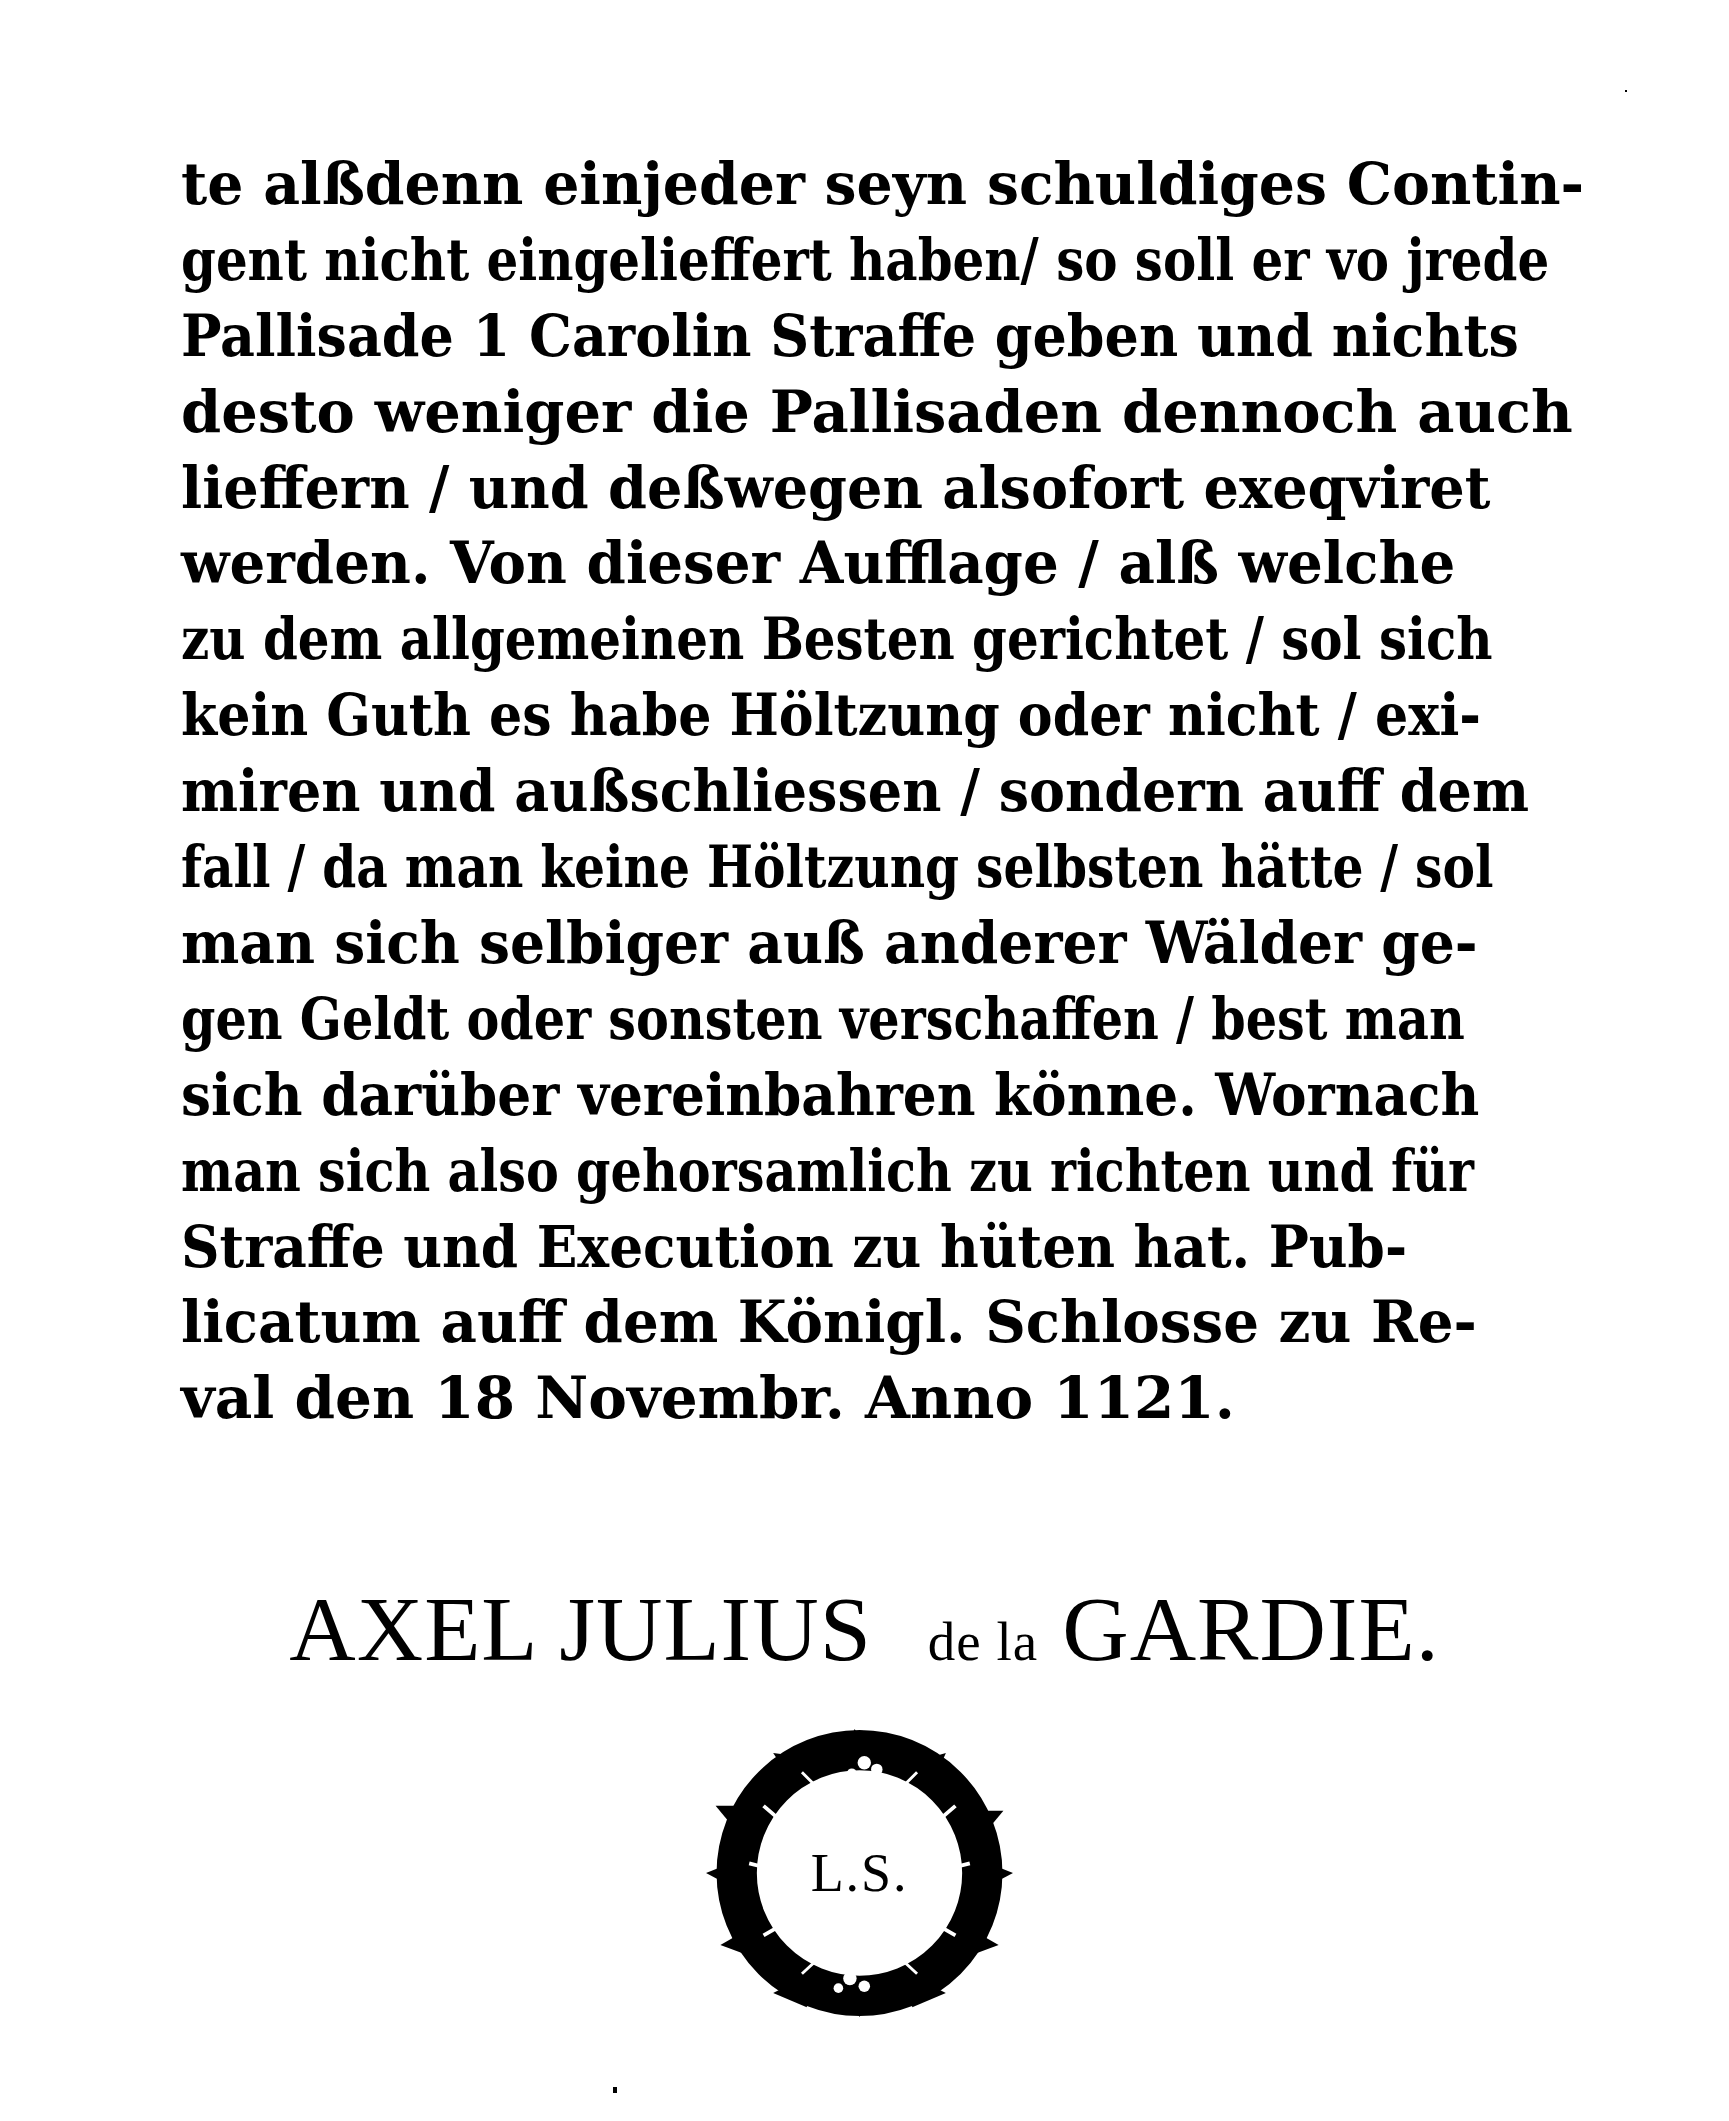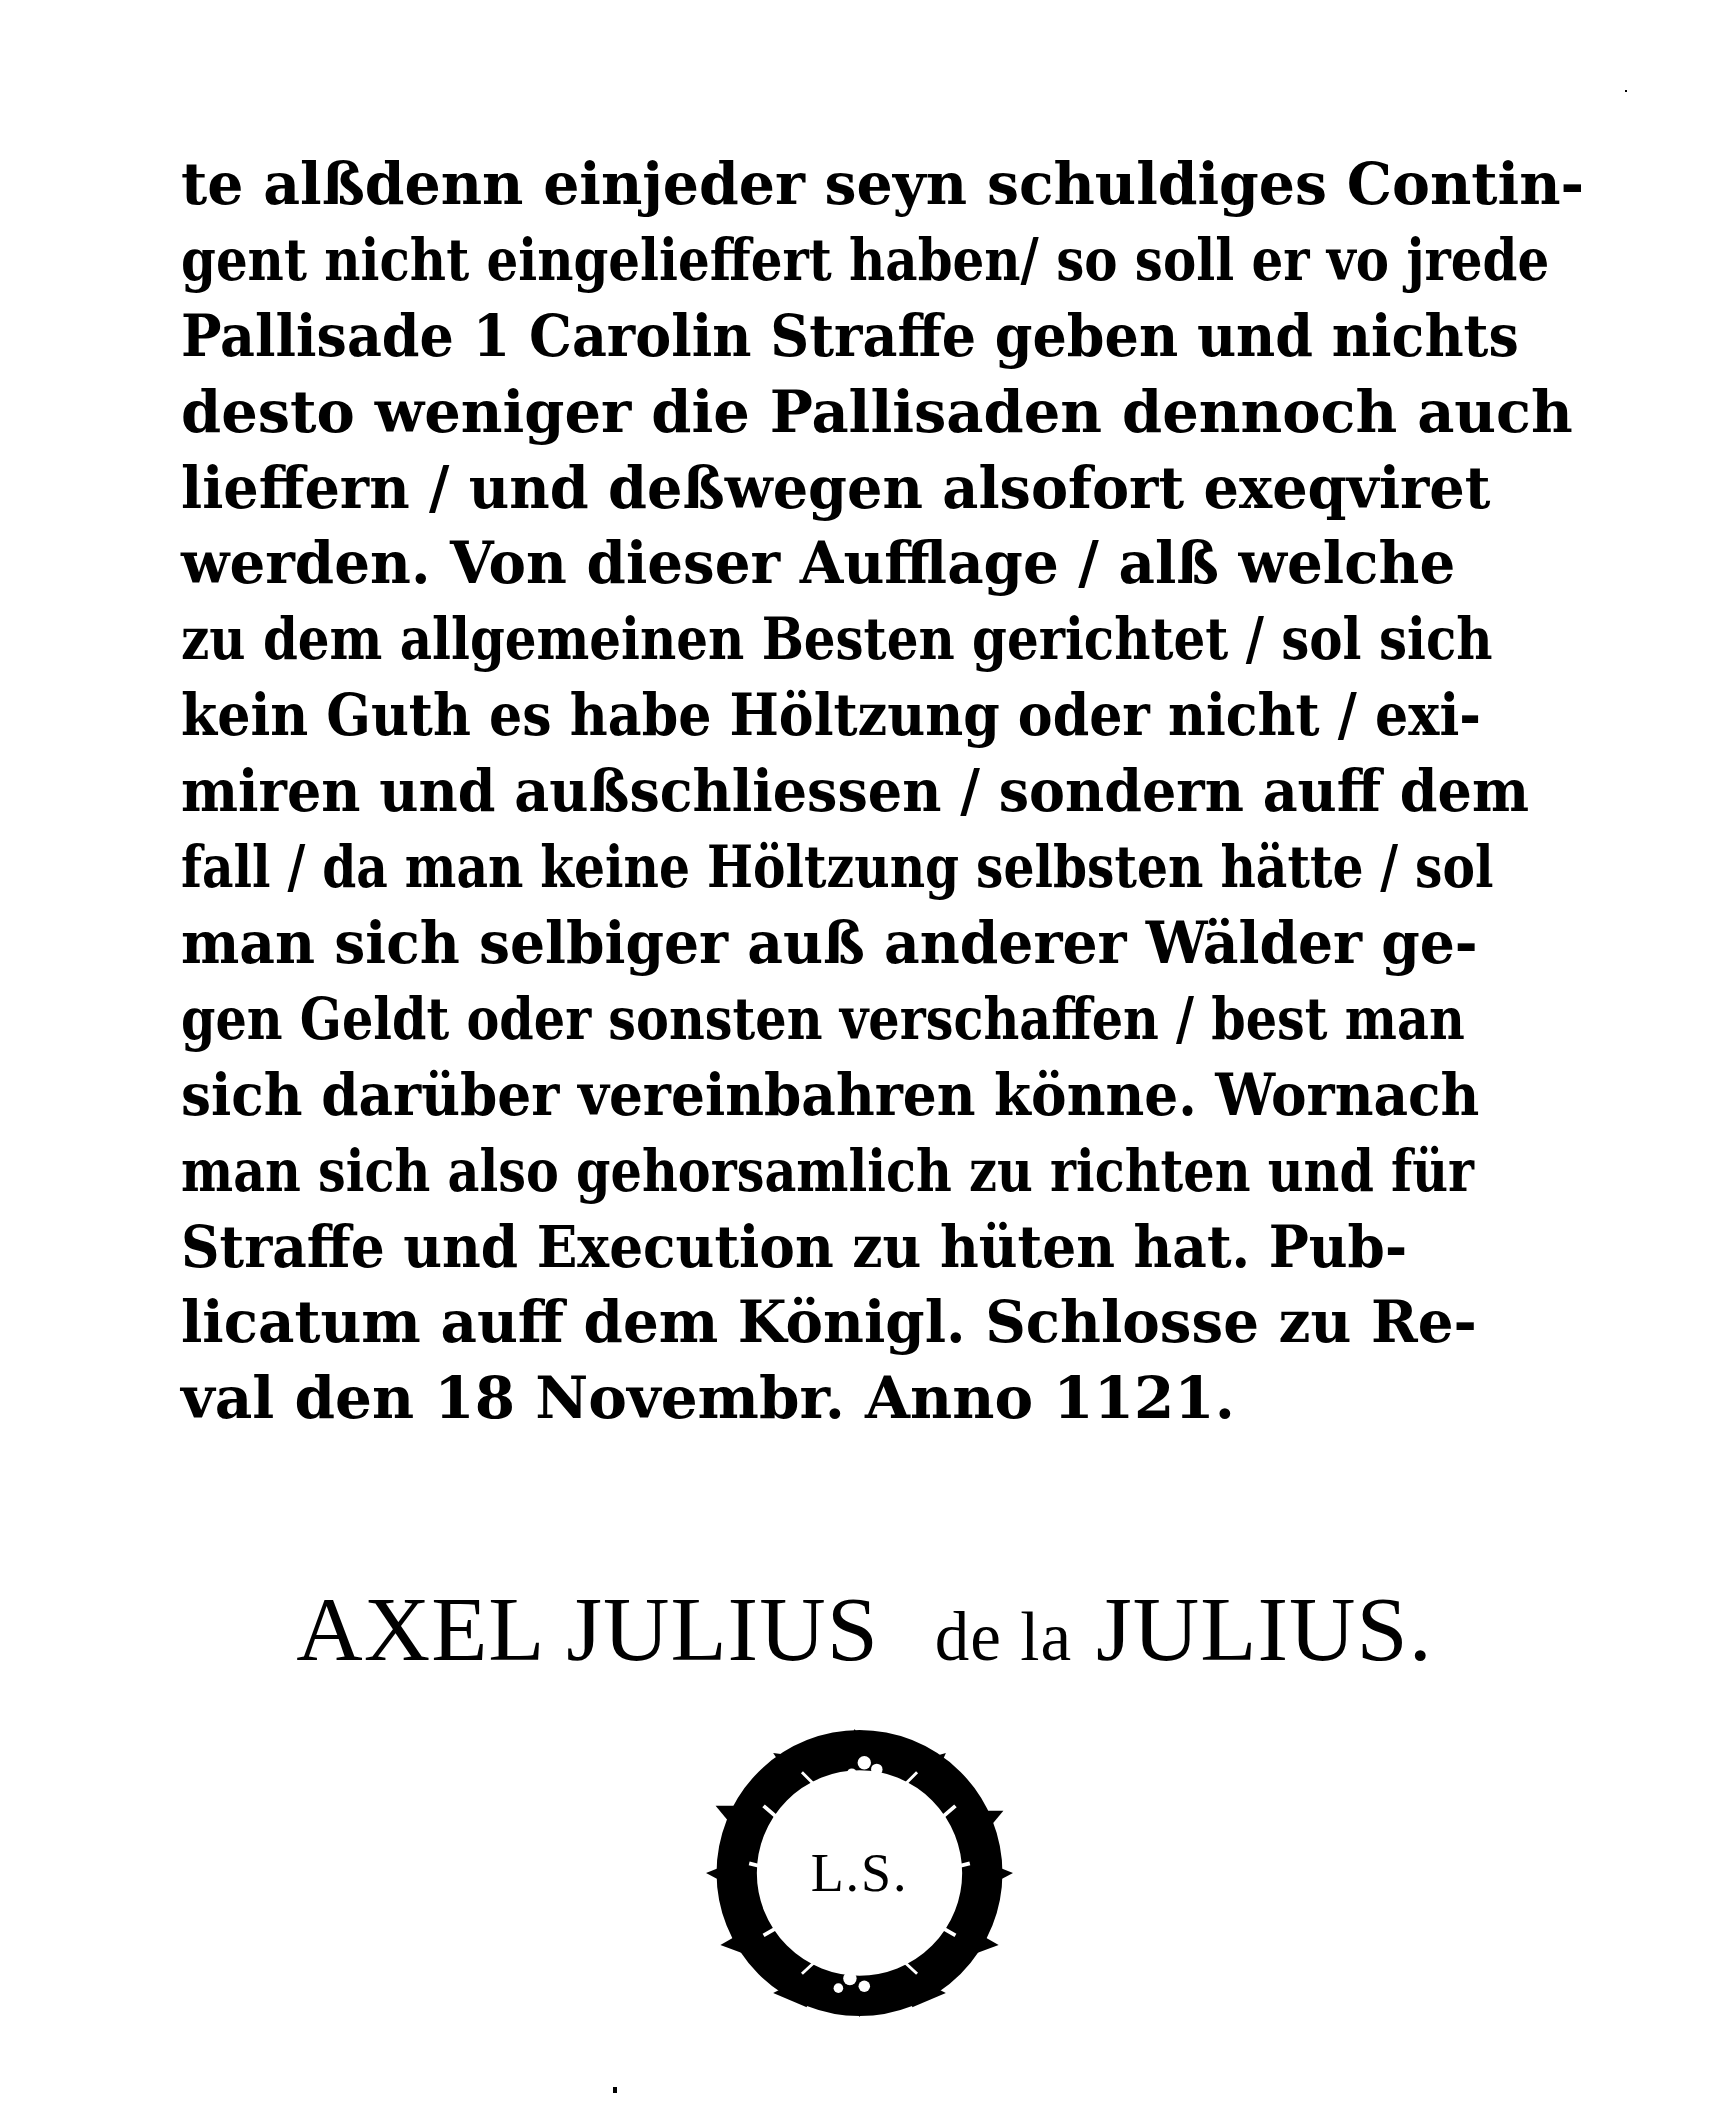--- a/index.html
+++ b/index.html
@@ -10,21 +10,21 @@
   }
   .page { position: absolute; left: 0; top: 0; width: 1729px; height: 2121px; background: #ffffff; }
   .textblock {
     position: absolute; left: 181px; top: 146px; width: 1307px;
   }
   .signature {
     position: absolute; left: 0; width: 1729px; top: 1576px; text-align: center;
     font-family: "Liberation Serif", serif;
     font-size: 92px; letter-spacing: 1px;
   }
-  .signature .small { font-size: 69px; margin-left: 32px; }
+  .signature .small { font-size: 55px; margin-left: 32px; }
   .seal {
     position: absolute; left: 706px; top: 1729px; width: 307px; height: 288px;
   }
   .seal-label {
     position: absolute; left: 0; top: 0; width: 307px; height: 288px;
     display: flex; align-items: center; justify-content: center;
     font-family: "Liberation Serif", serif; font-size: 54px; letter-spacing: 1.9px;
   }
   .speck { position: absolute; background: #000; }
   .lines-wrap { position: relative; }
@@ -62,21 +62,21 @@
       <div class="ln" style="top:987px"><span class="txt" style="transform:scaleX(0.85)">man sich also gehorsamlich zu richten und für</span></div>
       <div class="ln" style="top:1063px"><span class="txt" style="transform:scaleX(0.92)">Straffe und Execution zu hüten hat.  Pub-</span></div>
       <div class="ln" style="top:1138px"><span class="txt" style="transform:scaleX(0.97)">licatum auff dem Königl. Schlosse zu Re-</span></div>
       <div class="ln" style="top:1214px"><span class="txt" style="transform:scaleX(1.0)">val den 18 Novembr. Anno 1121.</span></div>
     </div>
   </div>
 
   <div class="signature">
     <span>AXEL JULIUS</span>
     <span class="small">de la</span>
-    <span>JULIUS.</span>
+    <span>GARDIE.</span>
   </div>
 
   <div class="seal">
     <svg width="307" height="288" viewBox="0 0 320 300" xmlns="http://www.w3.org/2000/svg">
       <g fill="#000">
         <circle cx="160" cy="150" r="128" fill="none" stroke="#000" stroke-width="42"></circle>
         <circle cx="160" cy="150" r="92" fill="#fff"></circle>
 
         <polygon points="155,0 175,35 140,30"></polygon>
         <polygon points="70,25 110,30 90,55"></polygon>

